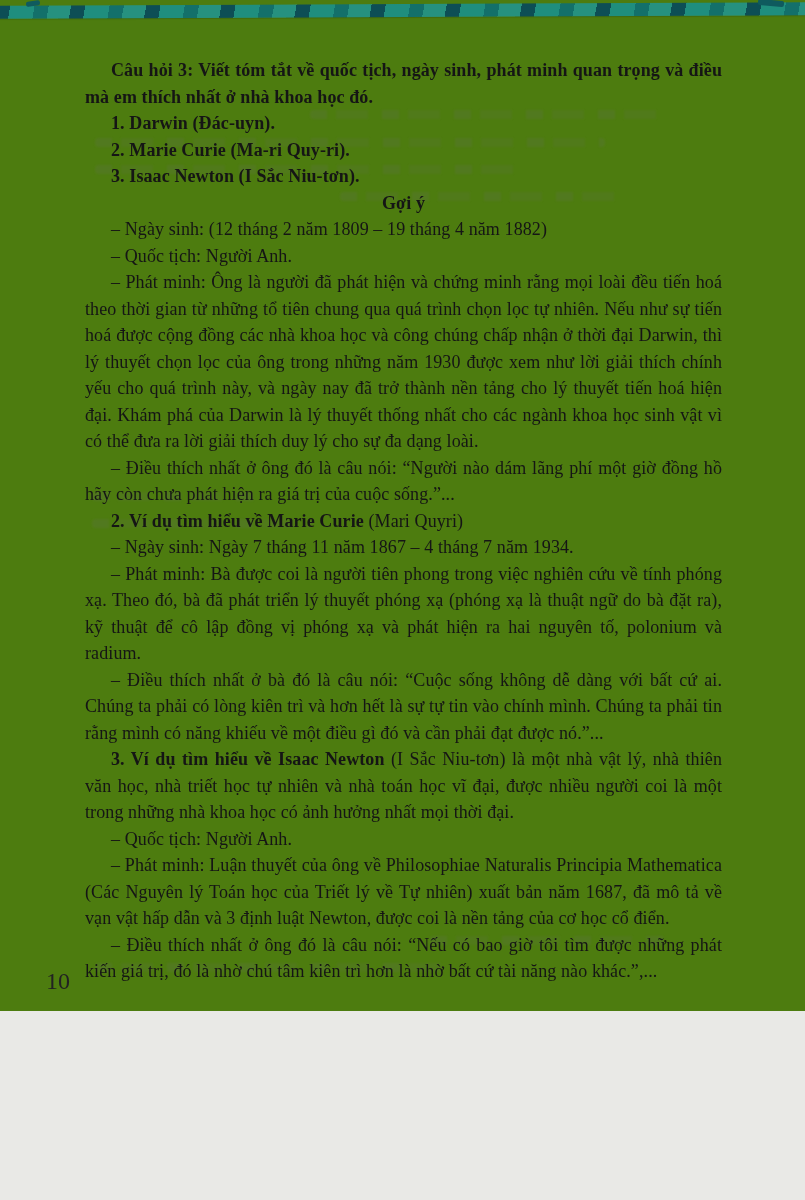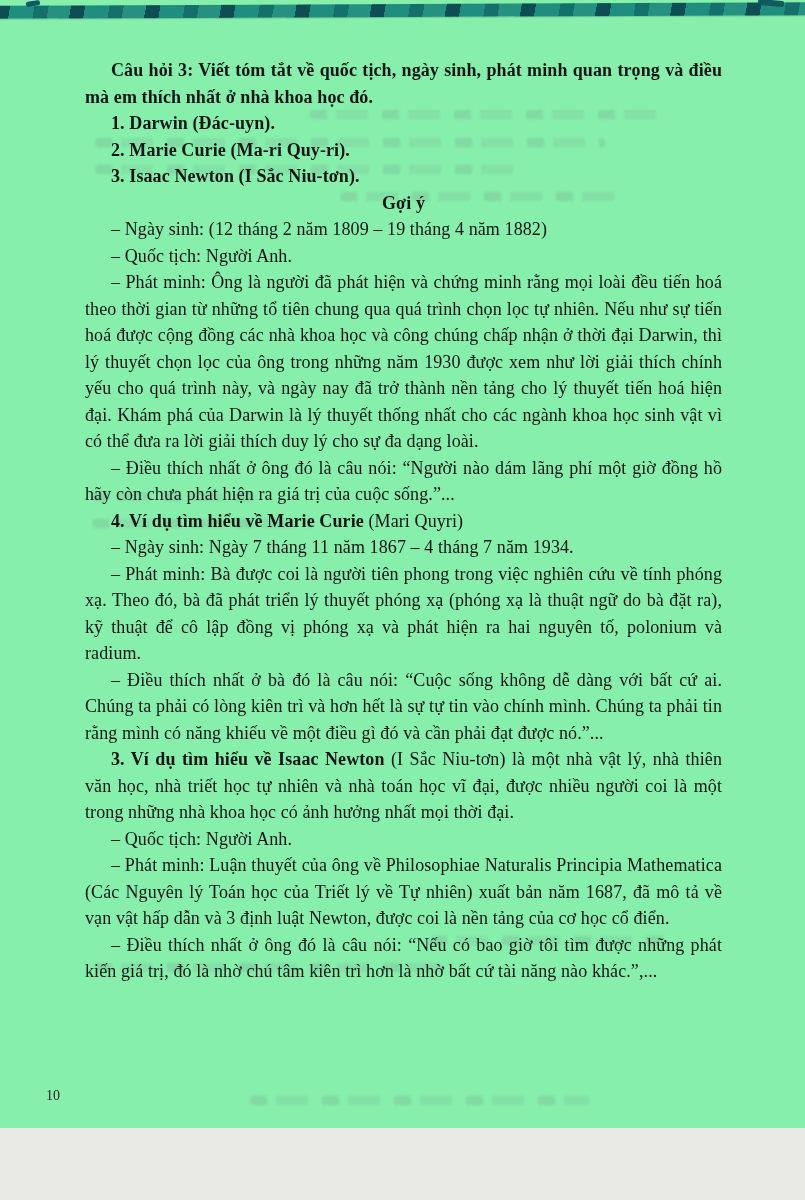--- a/index.html
+++ b/index.html
@@ -3,22 +3,22 @@
 <meta charset="utf-8">
 <style>
   html,body{margin:0;padding:0;}
   body{
     width:805px;height:1200px;
     background:#e9e9e6;
     font-family:"Liberation Serif", serif;
   }
   .page{
     position:relative;
-    width:805px;height:1128px;
-    background:#86efac;
+    width:805px;height:1011px;
+    background:#4d7c0f;
     overflow:hidden;
     color:#151515;
   }
   
   .top-band{
     position:absolute;top:4px;left:-4px;width:815px;height:13px;
     background:
       repeating-linear-gradient(100deg,
         #0d4e55 0 14px,
         #1f8e7e 14px 38px,
@@ -45,22 +45,22 @@
     text-align:justify;
     text-indent:26px;
     letter-spacing:.1px;
   }
   .para.center{text-align:center;text-indent:0;}
   .b{font-weight:bold;}
   .i{}
 
   .page-number{
     position:absolute;
-    left:46px;bottom:24px;
-    font-size:14px;
+    left:46px;bottom:16px;
+    font-size:24px;
     color:#222;
   }
 
   
   .bleed{
     position:absolute;height:9px;
     background:repeating-linear-gradient(90deg,
       rgba(110,110,120,.16) 0 17px, transparent 17px 26px,
       rgba(110,110,120,.11) 26px 58px, transparent 58px 72px);
     filter:blur(1.2px);
@@ -90,21 +90,21 @@
   <div class="content">
       <p class="para"><span class="b">Câu hỏi 3: Viết tóm tắt về quốc tịch, ngày sinh, phát minh quan trọng và điều mà em thích nhất ở nhà khoa học đó.</span></p>
       <p class="para"><span class="b">1. Darwin (Đác-uyn).</span></p>
       <p class="para"><span class="b">2. Marie Curie (Ma-ri Quy-ri).</span></p>
       <p class="para"><span class="b">3. Isaac Newton (I Sắc Niu-tơn).</span></p>
       <p class="para center"><span class="b i">Gợi ý</span></p>
       <p class="para"><span>– Ngày sinh: (12 tháng 2 năm 1809 – 19 tháng 4 năm 1882)</span></p>
       <p class="para"><span>– Quốc tịch: Người Anh.</span></p>
       <p class="para"><span>– Phát minh: Ông là người đã phát hiện và chứng minh rằng mọi loài đều tiến hoá theo thời gian từ những tổ tiên chung qua quá trình chọn lọc tự nhiên. Nếu như sự tiến hoá được cộng đồng các nhà khoa học và công chúng chấp nhận ở thời đại Darwin, thì lý thuyết chọn lọc của ông trong những năm 1930 được xem như lời giải thích chính yếu cho quá trình này, và ngày nay đã trở thành nền tảng cho lý thuyết tiến hoá hiện đại. Khám phá của Darwin là lý thuyết thống nhất cho các ngành khoa học sinh vật vì có thể đưa ra lời giải thích duy lý cho sự đa dạng loài.</span></p>
       <p class="para"><span>– Điều thích nhất ở ông đó là câu nói: </span><span class="i">“Người nào dám lãng phí một giờ đồng hồ hãy còn chưa phát hiện ra giá trị của cuộc sống.”...</span></p>
-      <p class="para"><span class="b">4. Ví dụ tìm hiểu về Marie Curie </span><span class="i">(Mari Quyri)</span></p>
+      <p class="para"><span class="b">2. Ví dụ tìm hiểu về Marie Curie </span><span class="i">(Mari Quyri)</span></p>
       <p class="para"><span>– Ngày sinh: Ngày 7 tháng 11 năm 1867 – 4 tháng 7 năm 1934.</span></p>
       <p class="para"><span>– Phát minh: Bà được coi là người tiên phong trong việc nghiên cứu về tính phóng xạ. Theo đó, bà đã phát triển lý thuyết phóng xạ (phóng xạ là thuật ngữ do bà đặt ra), kỹ thuật để cô lập đồng vị phóng xạ và phát hiện ra hai nguyên tố, polonium và radium.</span></p>
       <p class="para"><span>– Điều thích nhất ở bà đó là câu nói: </span><span class="i">“Cuộc sống không dễ dàng với bất cứ ai. Chúng ta phải có lòng kiên trì và hơn hết là sự tự tin vào chính mình. Chúng ta phải tin rằng mình có năng khiếu về một điều gì đó và cần phải đạt được nó.”...</span></p>
       <p class="para"><span class="b">3. Ví dụ tìm hiểu về Isaac Newton </span><span class="i">(I Sắc Niu-tơn)</span><span> là một nhà vật lý, nhà thiên văn học, nhà triết học tự nhiên và nhà toán học vĩ đại, được nhiều người coi là một trong những nhà khoa học có ảnh hưởng nhất mọi thời đại.</span></p>
       <p class="para"><span>– Quốc tịch: Người Anh.</span></p>
       <p class="para"><span>– Phát minh: Luận thuyết của ông về </span><span class="i">Philosophiae Naturalis Principia Mathematica</span><span> (Các Nguyên lý Toán học của Triết lý về Tự nhiên) xuất bản năm 1687, đã mô tả về vạn vật hấp dẫn và 3 định luật Newton, được coi là nền tảng của cơ học cổ điển.</span></p>
       <p class="para"><span>– Điều thích nhất ở ông đó là câu nói: </span><span class="i">“Nếu có bao giờ tôi tìm được những phát kiến giá trị, đó là nhờ chú tâm kiên trì hơn là nhờ bất cứ tài năng nào khác.”,...</span></p>
     </div>
 
   <div class="page-number">10</div>

